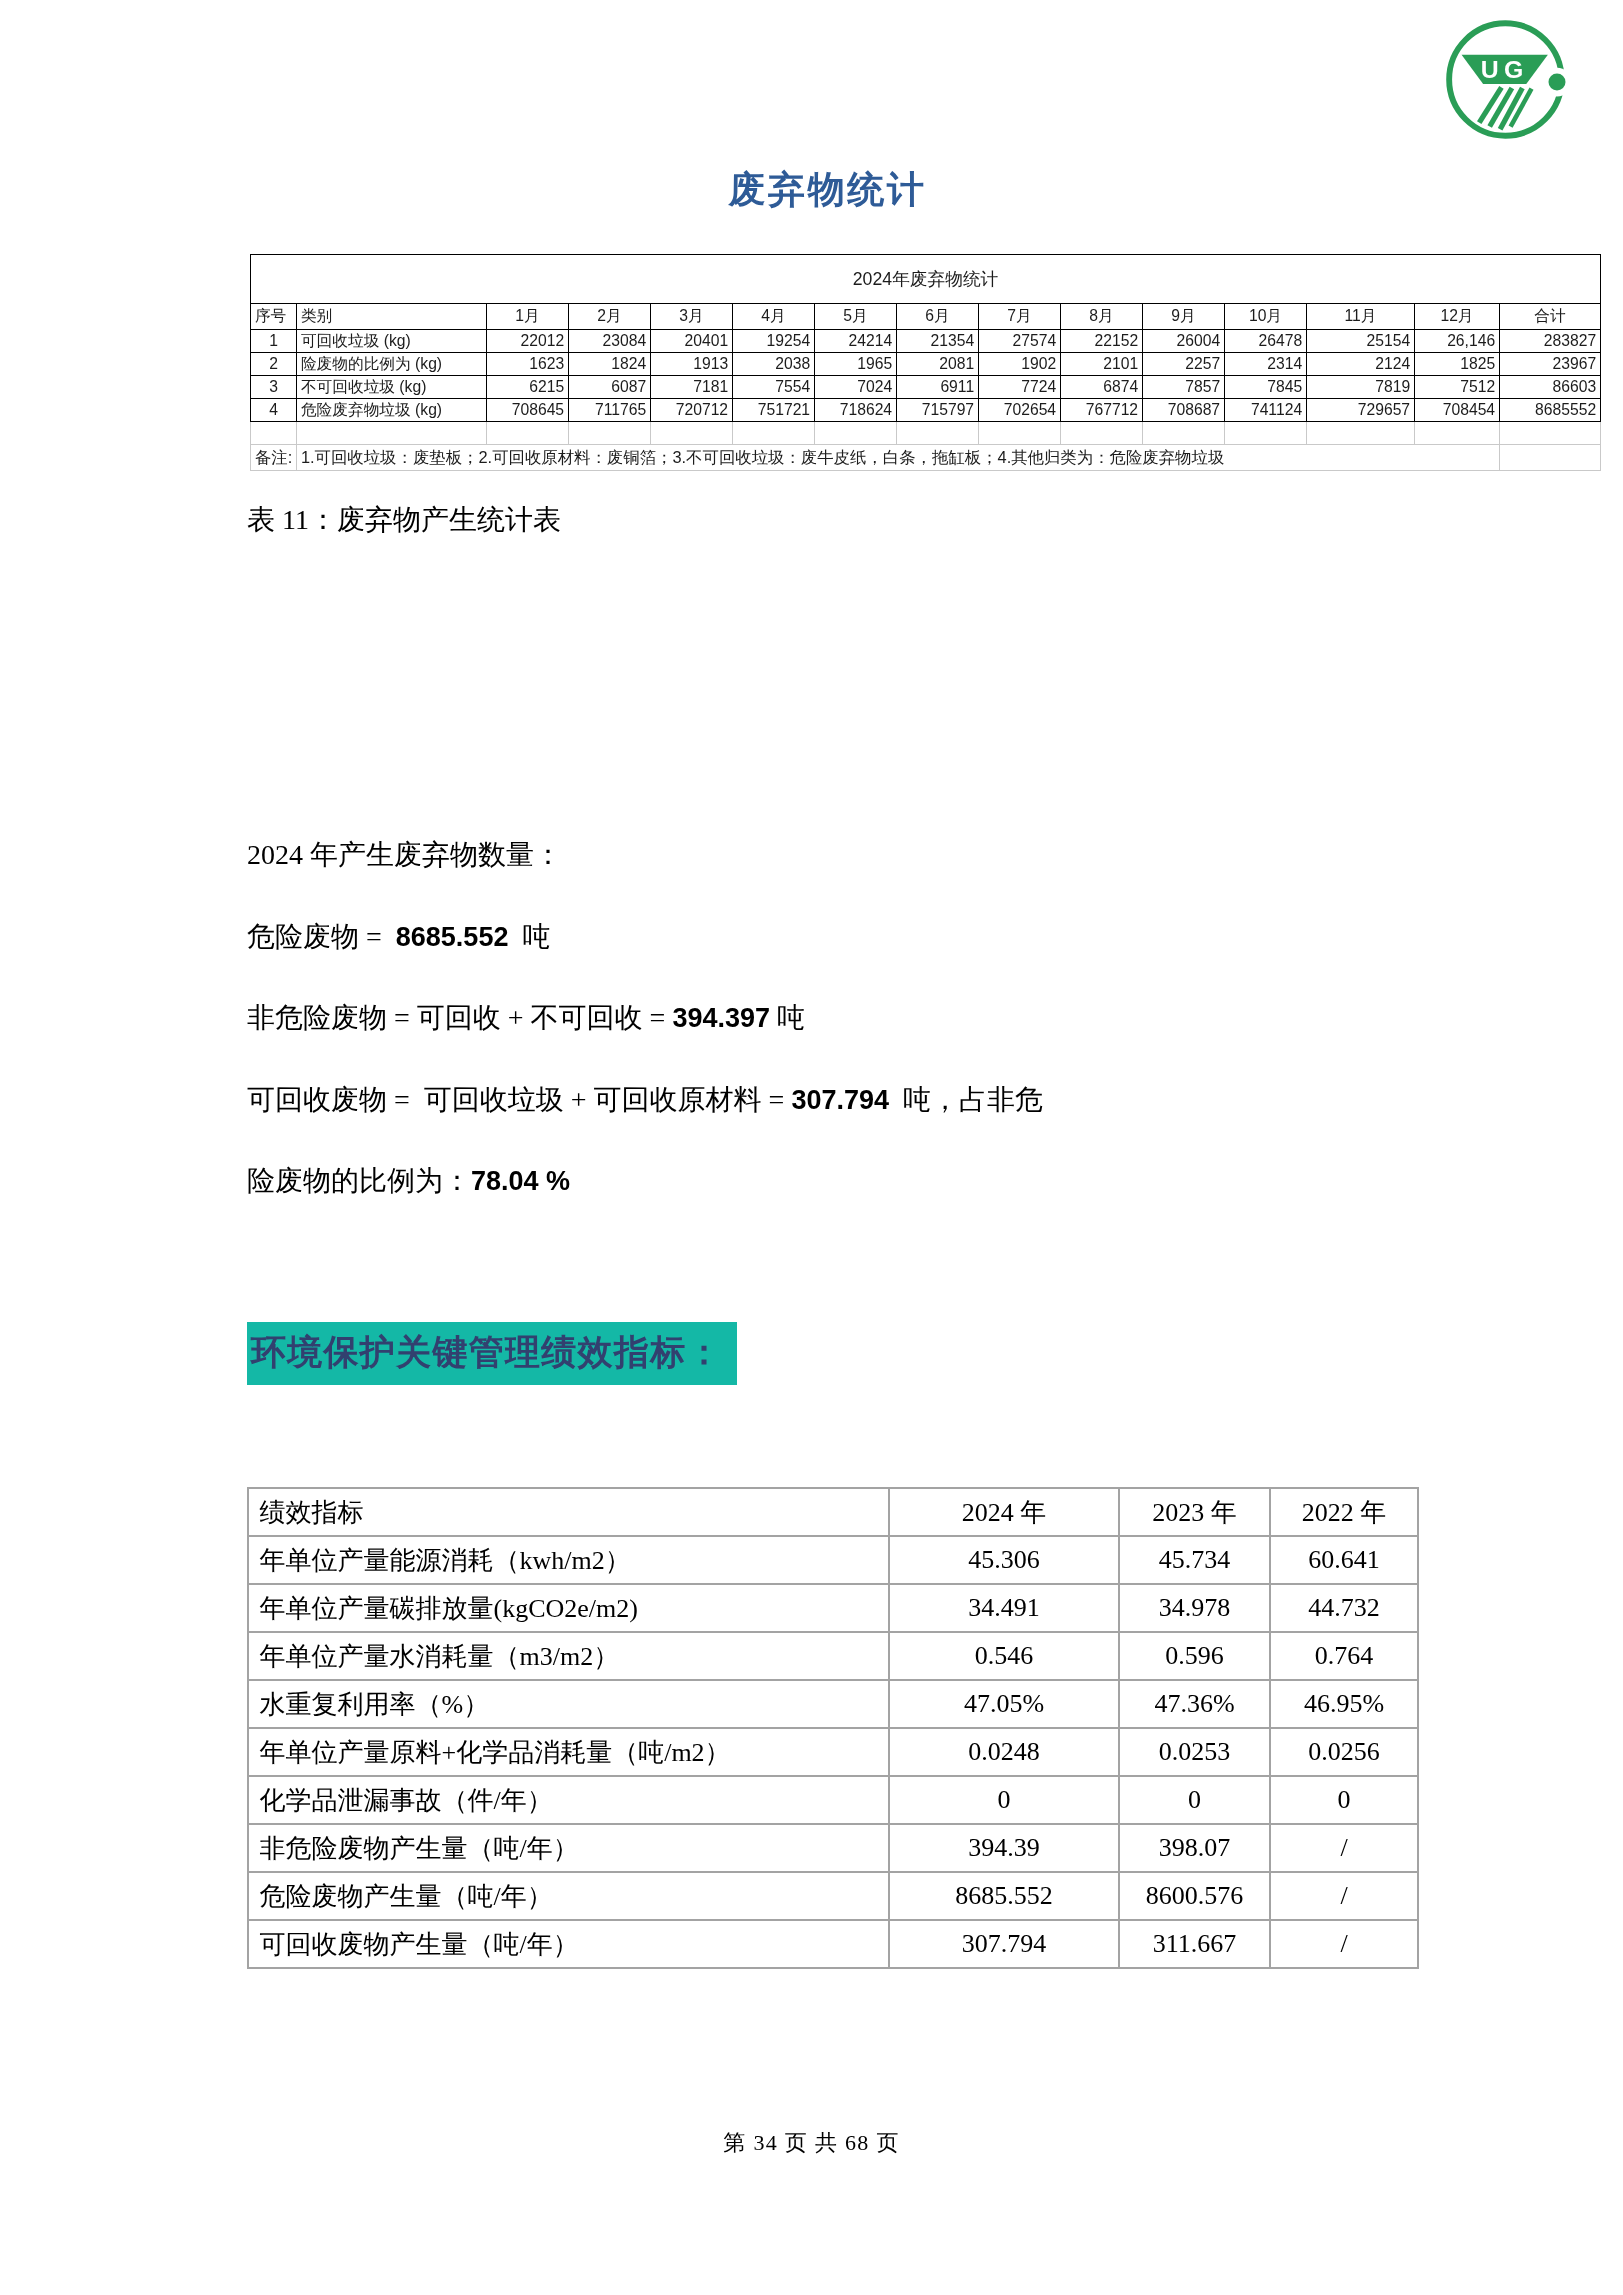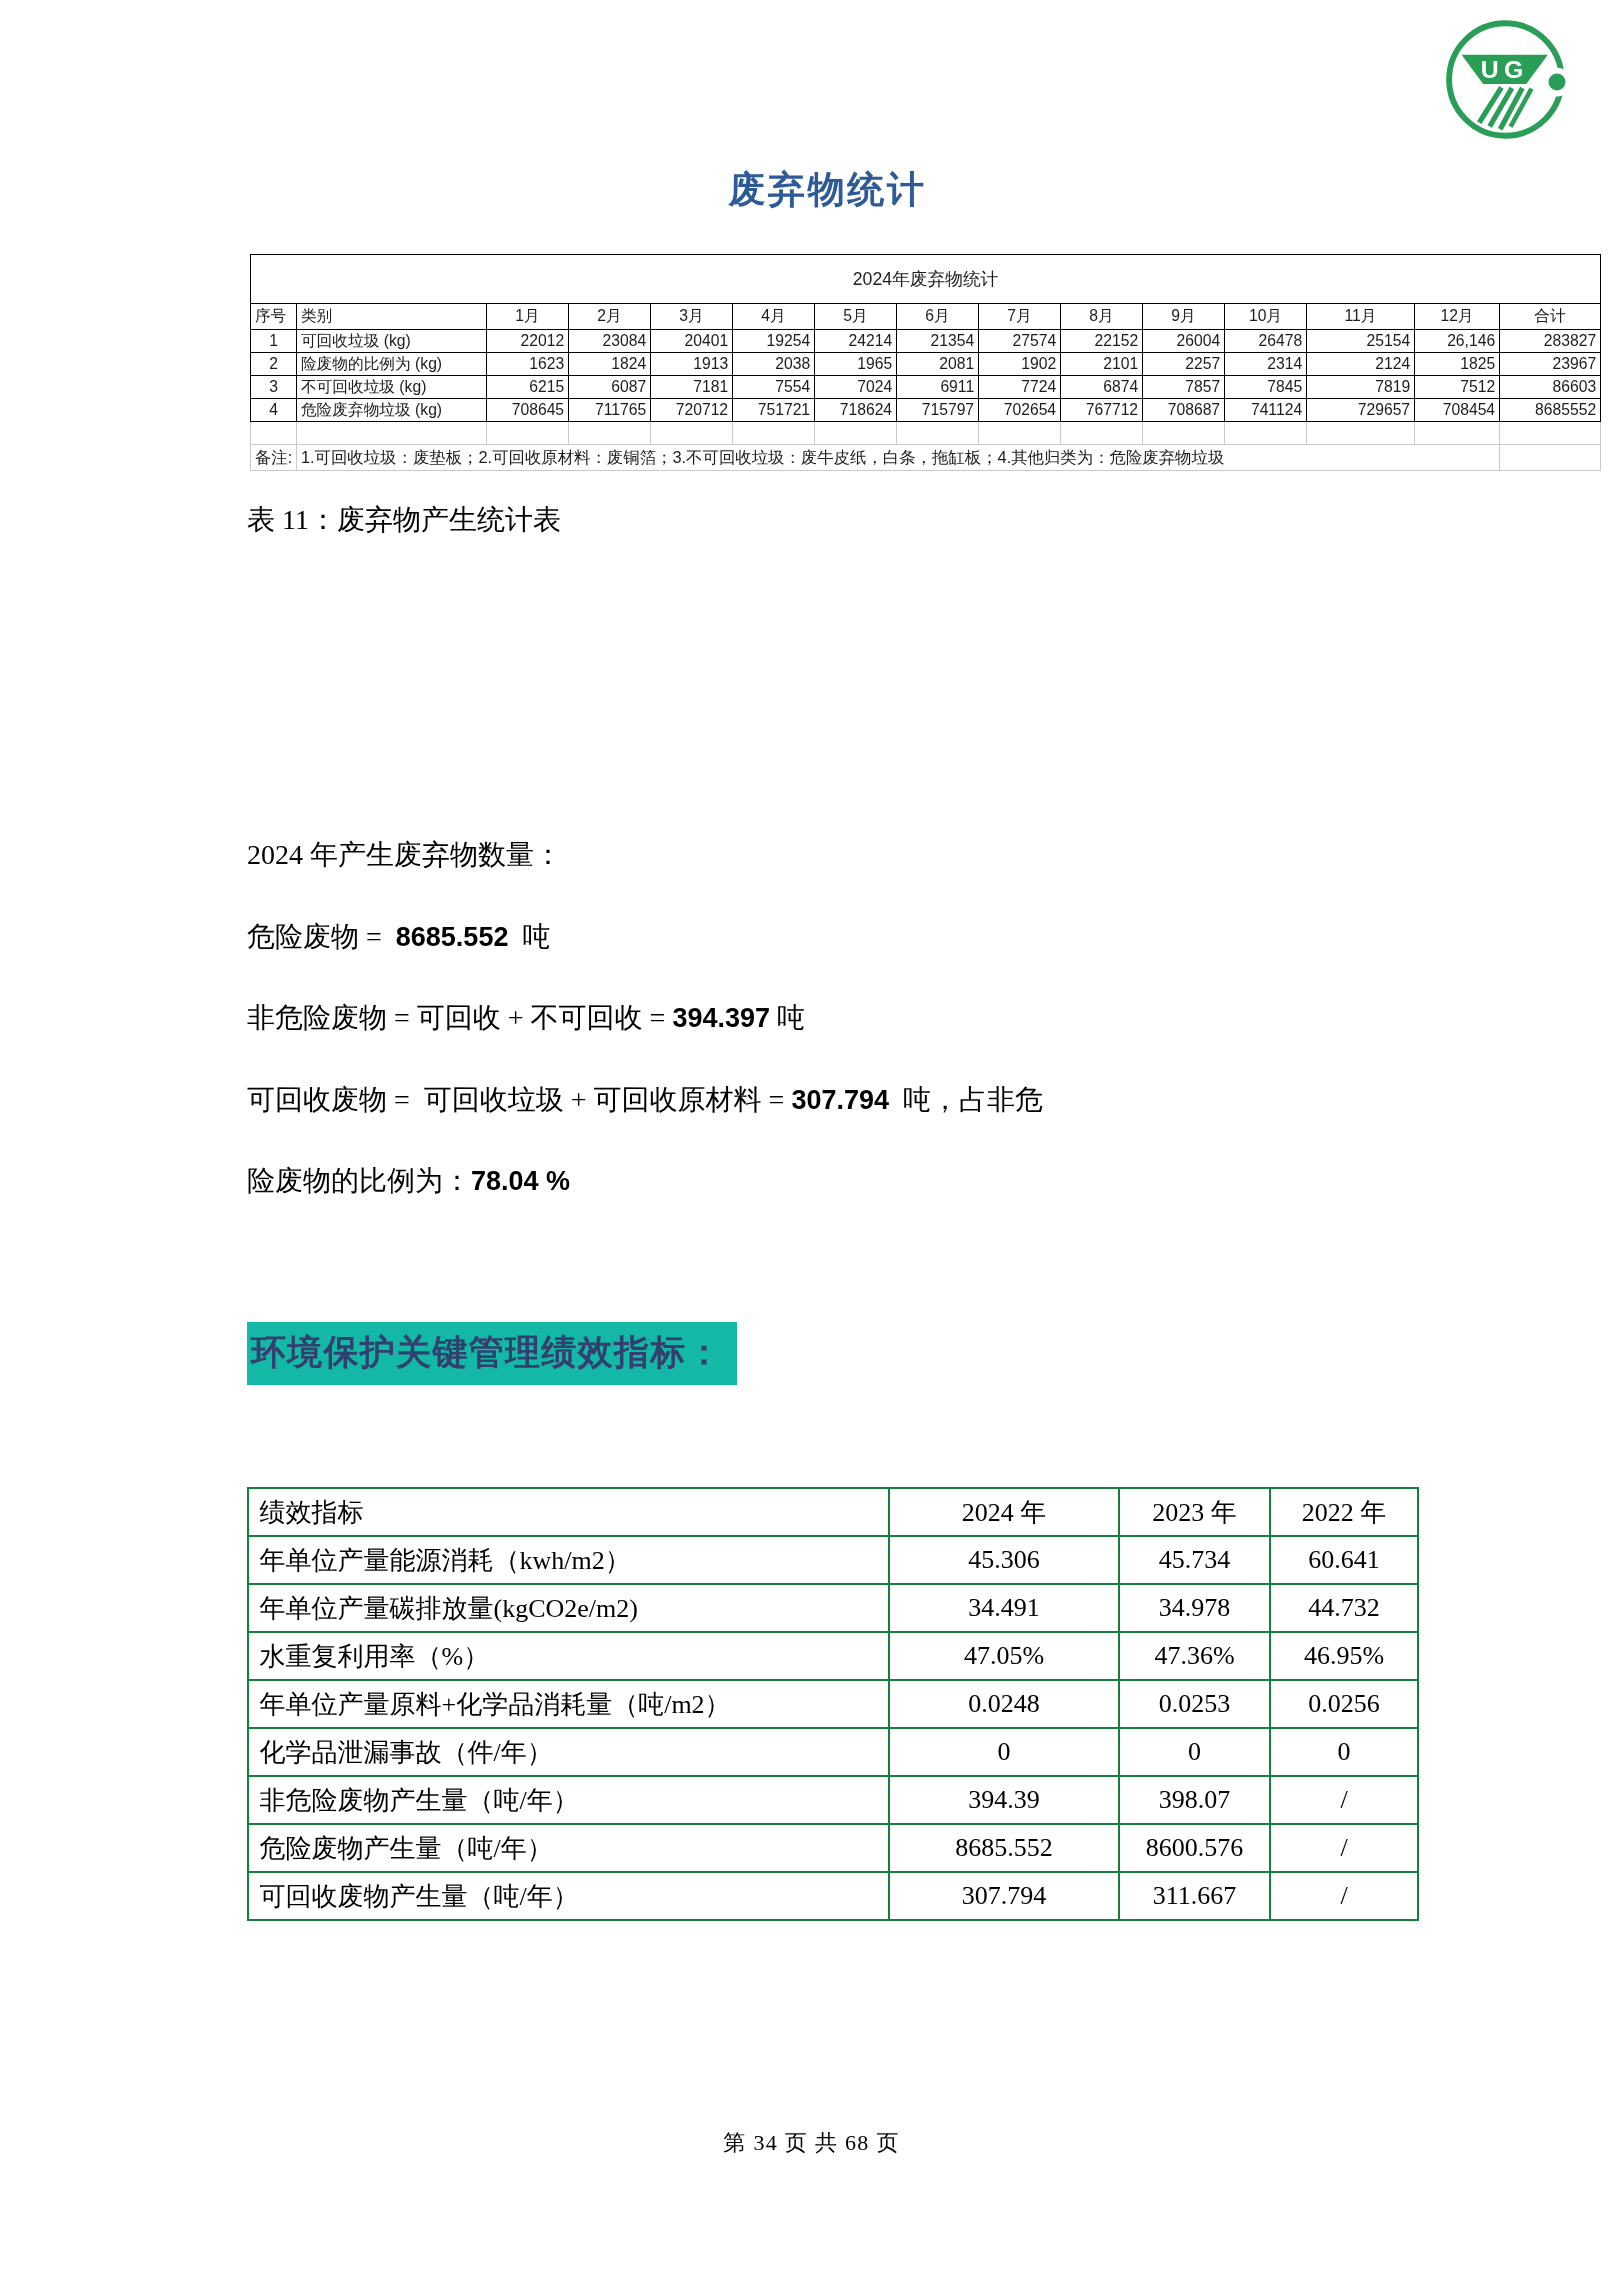--- a/index.html
+++ b/index.html
@@ -67,21 +67,21 @@
     letter-spacing:1.3px;
   }
 
   
   .kpi-wrap{position:absolute;left:247px;top:1487px;}
   table.kpi{
     border-collapse:collapse;table-layout:fixed;width:1170px;
     font-size:26px;font-family:"Liberation Serif",serif;color:#000;
   }
   table.kpi td,table.kpi th{
-    border:2px solid #15803d;height:44px;font-weight:normal;
+    border:2px solid #a3a3a3;height:44px;font-weight:normal;
     text-align:center;overflow:hidden;white-space:nowrap;
   }
   table.kpi .lab{text-align:left;padding-left:10.5px;}
 
   
   .footer{
     position:absolute;left:0;top:2128px;width:100%;
     text-align:center;font-size:22px;color:#000;letter-spacing:1.3px;
   }
 </style>
@@ -274,20 +274,26 @@
         <td>45.734</td>
         <td>60.641</td>
       </tr>
       <tr>
         <td class="lab">年单位产量碳排放量(kgCO2e/m2)</td>
         <td>34.491</td>
         <td>34.978</td>
         <td>44.732</td>
       </tr>
       <tr>
+        <td class="lab">年单位产量水消耗量（m3/m2）</td>
+        <td>0.546</td>
+        <td>0.596</td>
+        <td>0.764</td>
+      </tr>
+      <tr>
         <td class="lab">水重复利用率（%）</td>
         <td>47.05%</td>
         <td>47.36%</td>
         <td>46.95%</td>
       </tr>
       <tr>
         <td class="lab">年单位产量原料+化学品消耗量（吨/m2）</td>
         <td>0.0248</td>
         <td>0.0253</td>
         <td>0.0256</td>

